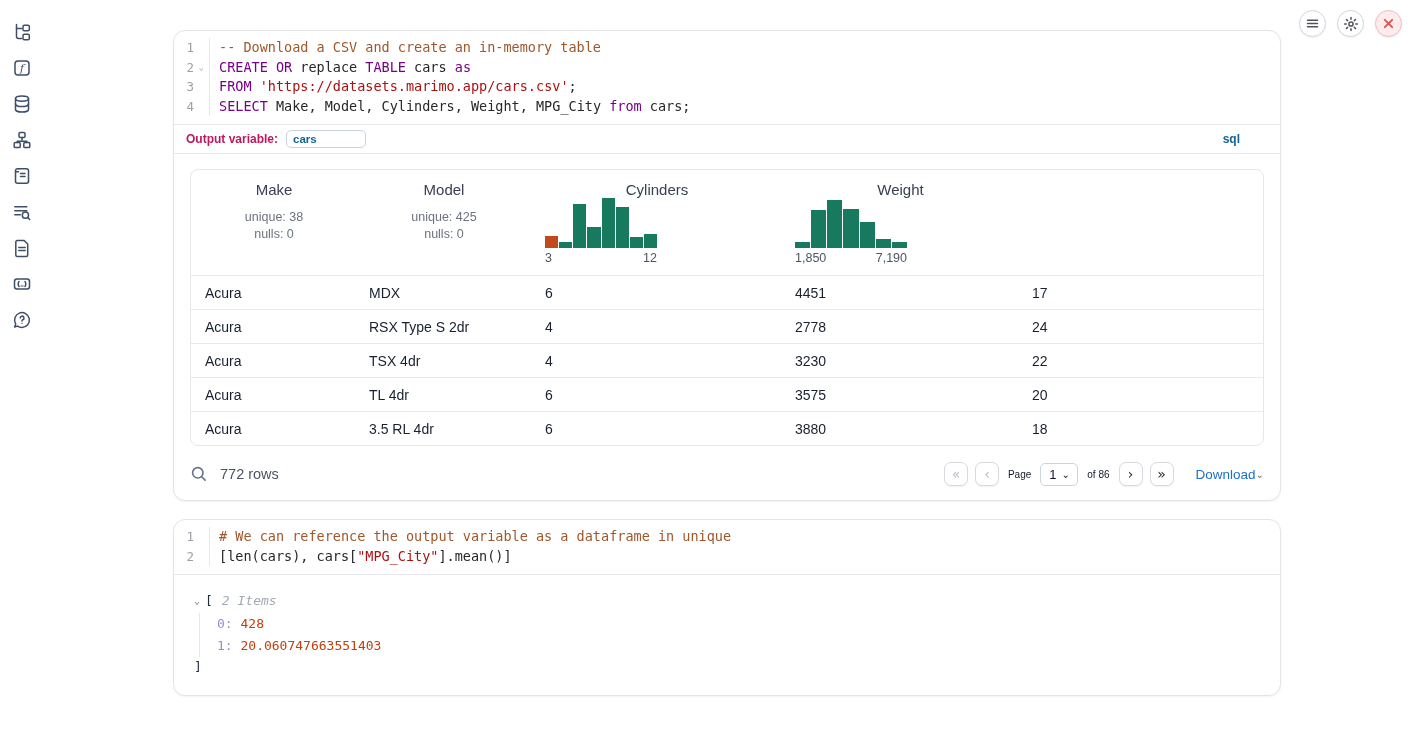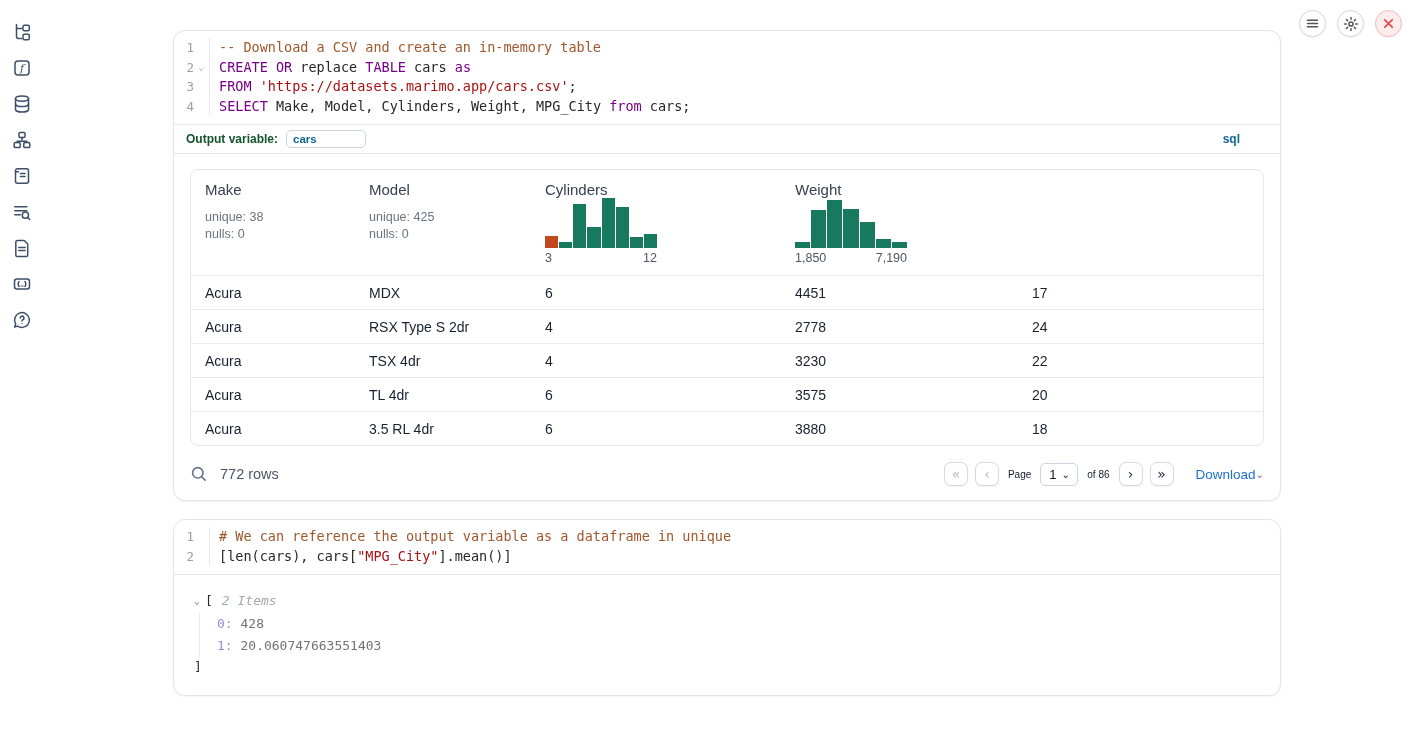--- a/index.html
+++ b/index.html
@@ -38,30 +38,30 @@
   .fold-spacer { width:8px; }
   .code-text { padding-left:9px; white-space:pre; }
   .tok-com { color:#a0572b; }
   .tok-kw  { color:#770088; }
   .tok-str { color:#aa1111; }
   .tok-pl  { color:#27272a;text-align:right; }
 
   
   .outvar-row { border-top:1px solid #e8e8ec; border-bottom:1px solid #e8e8ec;
                 display:flex; align-items:center; padding:5px 12px; gap:8px; }
-  .outvar-label { color:#14532d; font-weight:bold; font-size:12px; }
+  .outvar-label { color:#be185d; font-weight:bold; font-size:12px; }
   .outvar-input { width:80px; height:18px; border:1px solid #cbd5e1; border-radius:5px;
                   color:#136694; font-weight:bold; font-size:11.5px; padding:0 6px;
                   font-family:"Liberation Sans", sans-serif; outline:none; }
   .lang-badge { margin-left:auto; color:#136694; font-weight:bold; font-size:12px;
                 padding-right:28px; }
 
   
   .table-wrap { margin:15px 16px 8px 16px; border:1px solid #e5e7eb; border-radius:8px;
-                overflow:hidden; }
+                overflow:hidden;text-align:center; }
   .tgrid-row { display:grid; grid-template-columns:164px 176px 250px 237px 1fr; }
   .thead .th { padding:11px 12px 10px 14px; display:flex; flex-direction:column; }
   .th-name { font-size:15px; color:#374151; }
   .th-stat { font-size:12.5px; color:#6b7280; line-height:17px; }
   .th-stats { margin-top:11px; }
   .hist { margin-top:auto; width:112px; }
   .hist-bars { height:50px; display:flex; align-items:flex-end; gap:1px; }
   .hbar { flex:1; border-radius:0; }
   .hist-axis { display:flex; justify-content:space-between; font-size:12.5px;
                color:#4b5563; margin-top:3px; }
@@ -93,21 +93,21 @@
   .tree-out { border-top:1px solid #e8e8ec; padding:16px 16px 18px 20px;
               font-family:"DejaVu Sans Mono", monospace; font-size:13px; color:#1e293b; }
   .tree-head { display:flex; align-items:center; gap:3px; line-height:20px; }
   .tree-chev { font-size:10px; color:#6b7280; cursor:pointer; margin-right:2px; }
   .tree-bracket { color:#1e293b; }
   .tree-items { color:#a3a9b3; font-style:italic; margin-left:6px; }
   .tree-body { margin-left:5px; border-left:1px solid #e5e7eb; padding-left:17px;
                margin-top:2px; }
   .tree-entry { line-height:22px; }
   .tree-key { color:#8f8fd4; }
-  .tree-val { color:#737373; }
+  .tree-val { color:#c2410c; }
   .tree-close { line-height:20px; }
 </style>
 </head>
 <body>
 
 <div class="sidebar">
   <div class="side-btn">
     <svg viewBox="0 0 20 20">
         <path d="M4.5 2.5v12a2 2 0 0 0 2 2h3"></path>
         <path d="M4.5 6.5h5"></path>

